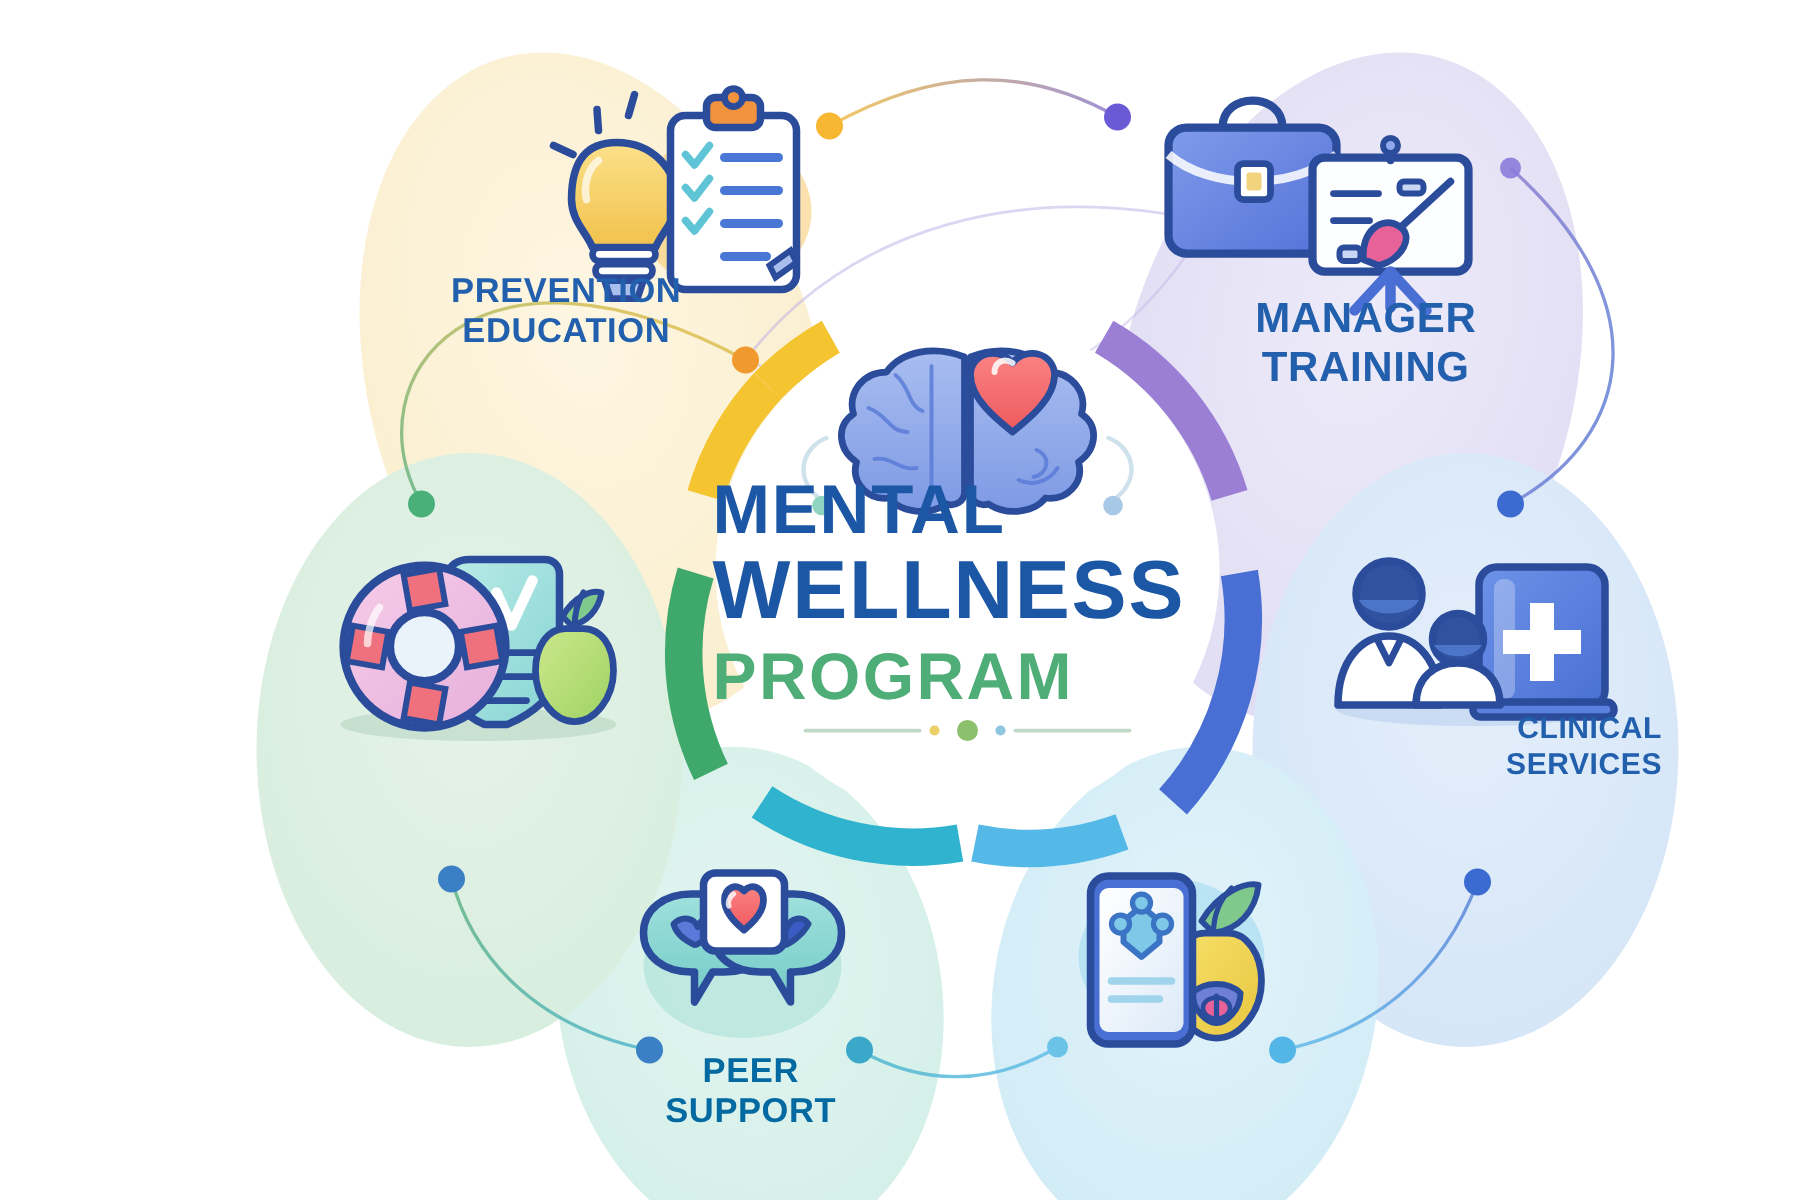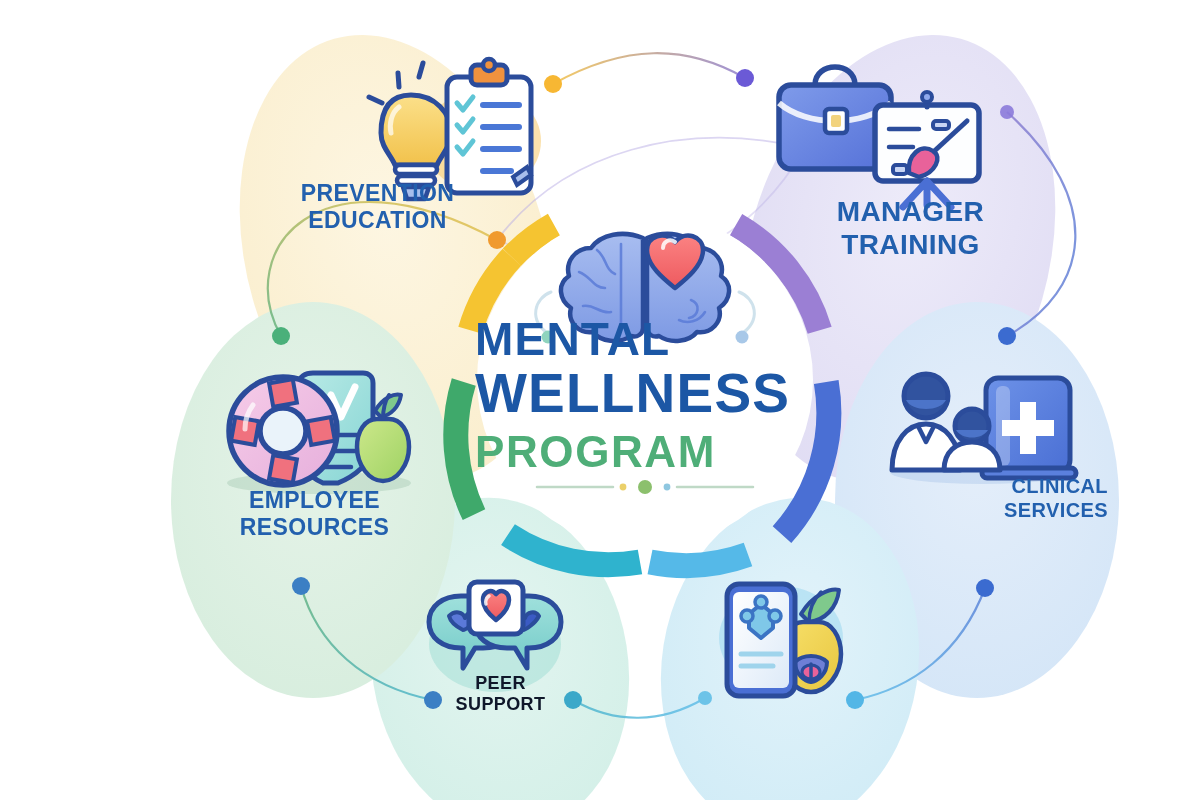--- a/index.html
+++ b/index.html
@@ -365,25 +365,23 @@
   <div class="petal-label" style="left:215px; top:180px; width:235px; font-size:23px; color:#2260AE;">PREVENTION
 EDUCATION</div>
 
   <div class="petal-label" style="left:748px; top:195px; width:235px; font-size:28px; color:#2260AE;">MANAGER
 TRAINING</div>
 
   <div class="petal-label" style="left:828px; top:475px; width:235px; font-size:20px; color:#2260AE;text-align:right;">CLINICAL
 SERVICES</div>
 
 
-  <div class="petal-label" style="left:338px; top:673px; width:235px; font-size:18px; color:#0f172a;">PEER
+  <div class="petal-label" style="left:338px; top:700px; width:235px; font-size:23px; color:#0369a1;">PEER
 SUPPORT</div>
 
-  <div class="petal-label" style="left:152px; top:487px; width:235px; font-size:23px; color:#2260AE;">EMPLOYEE
-RESOURCES</div>
 
   <div class="center-title-wrap">
     <div class="t-mental" style="color:#1C57A5;">MENTAL</div>
     <div class="t-wellness" style="color:#1C57A5;">WELLNESS</div>
     <div class="t-program" style="color:#4FAE78;">PROGRAM</div>
   </div>
 
 </div>
 
 </body></html>

